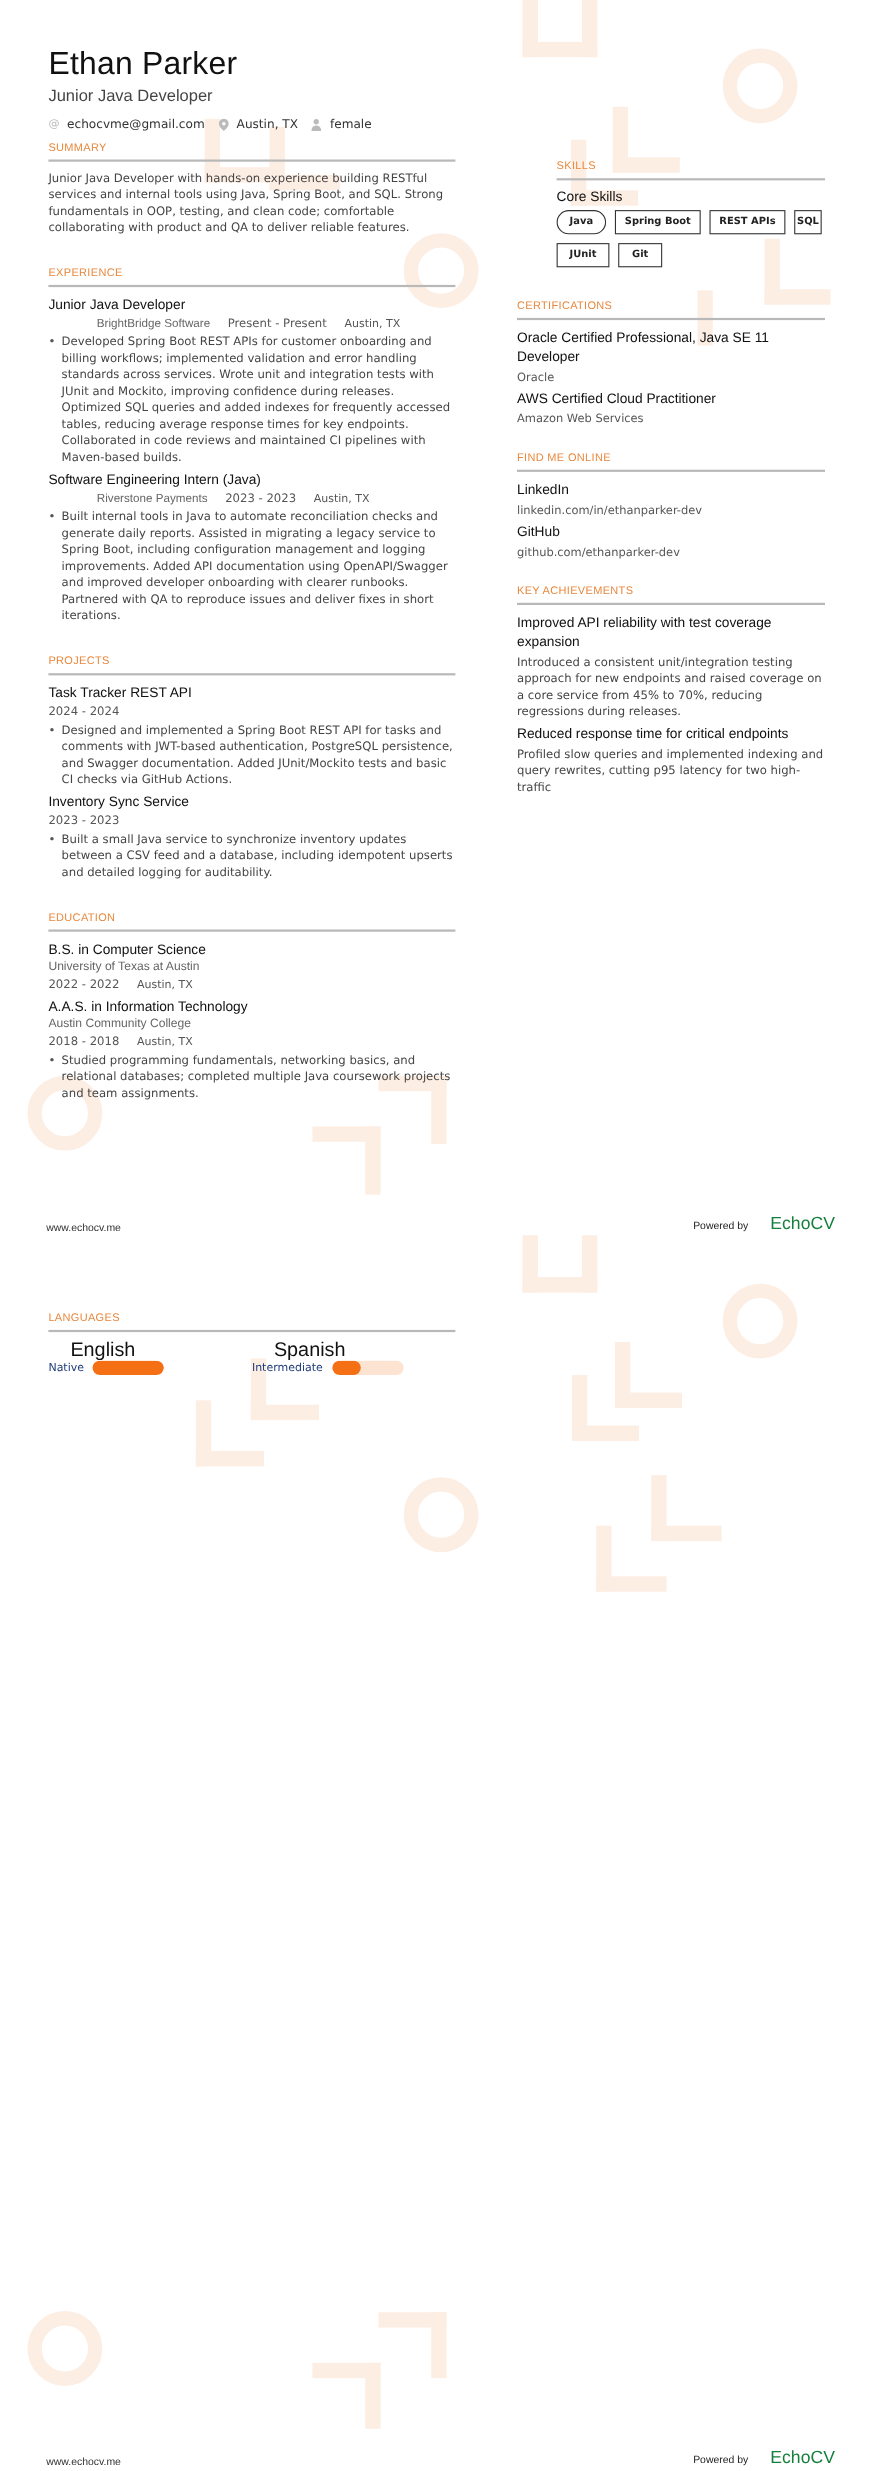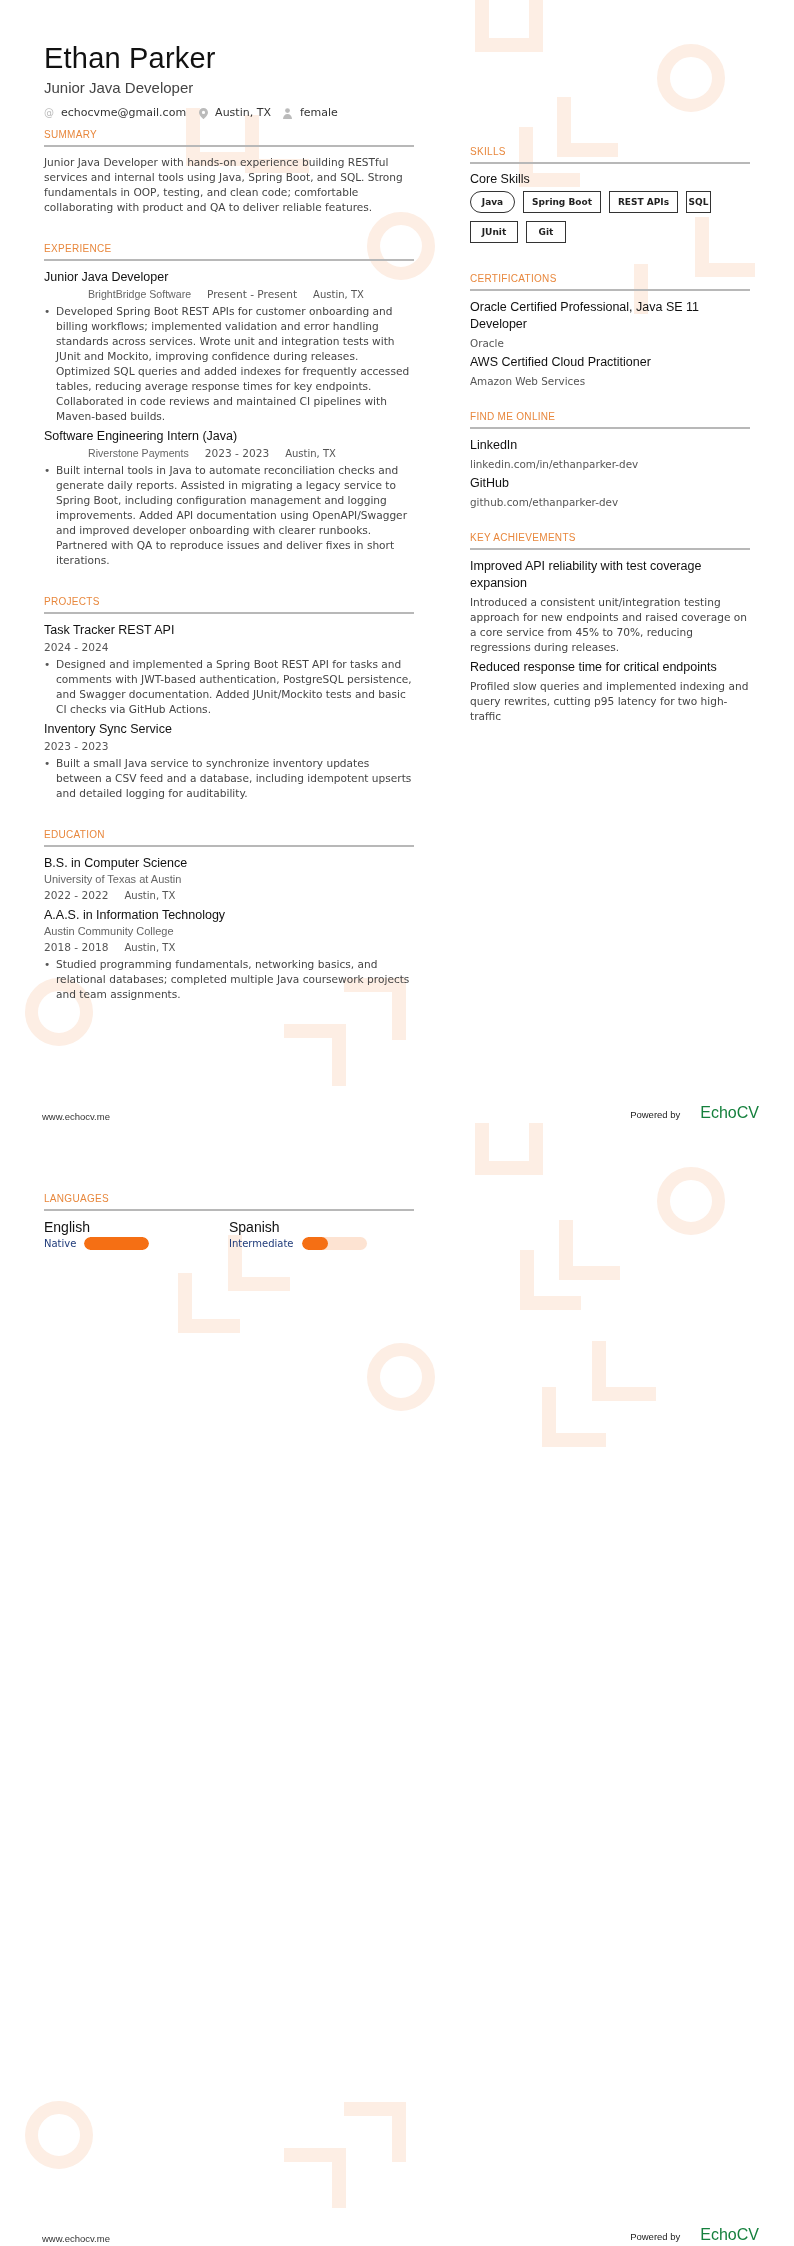--- a/index.html
+++ b/index.html
@@ -40,21 +40,21 @@
   .link-label { font-family: "Liberation Sans", sans-serif; font-size: 12.5px; color: #111; line-height: 17px; margin-top: 3px; }
   .link-url { font-size: 10.4px; color: #555; line-height: 15px; margin-top: 3px; }
 
   .footer { position: absolute; left: 42px; right: 35px; display: flex; justify-content: space-between; align-items: flex-end; z-index: 1; }
   .footer .site { font-family: "Liberation Sans", sans-serif; font-size: 9.5px; color: #333; }
   .footer .powered { font-family: "Liberation Sans", sans-serif; font-size: 9.5px; color: #222; }
   .footer .brand { font-size: 16px; color: #15803d; margin-left: 20px; }
 
   .langs { display: flex; }
   .lang { width: 190px; }
-  .lang-name { font-family: "Liberation Sans", sans-serif; font-size: 14px; color: #111; line-height: 17px; }
+  .lang-name { font-family: "Liberation Sans", sans-serif; font-size: 18px; color: #111; line-height: 17px; margin-left: 20px; }
   .lang-row { display: flex; align-items: center; margin-top: 1px; }
   .lang-level { font-size: 10px; color: #1f3b7a; margin-right: 8px; }
   .bar { position: relative; width: 65px; height: 13px; border-radius: 7px; background: #fde3d2; overflow: hidden; }
   .bar-fill { position: absolute; left: 0; top: 0; height: 13px; border-radius: 7px; background: #f56f14; }
 </style>
 </head>
 <body>
 
 <div class="deco" style="left:475px;top:0;width:68px;height:52px;border-width:0 14px 14px 14px;"></div>
 <div class="ring" style="left:657px;top:44px;width:68px;height:68px;"></div>
@@ -181,21 +181,21 @@
         <span class="loc">Austin, TX</span>
       </div>
       <ul class="bullets">
           <li>Studied programming fundamentals, networking basics, and relational databases; completed multiple Java coursework projects and team assignments.</li>
         </ul>
     </div>
   </div>
 </div>
 
 <div class="col-right" style="top:146px;">
-  <div class="section" style="margin-bottom:22px;">
+  <div class="section" style="margin-bottom:22px;margin-left:36px;">
     <div class="sec-title">Skills</div>
     <div class="subhead">Core Skills</div>
     <div class="chips">
       <div class="chip" style="width:45px;border-radius:11px;">Java</div>
       <div class="chip" style="width:78px;">Spring Boot</div>
       <div class="chip" style="width:69px;">REST APIs</div>
       <div class="chip" style="width:25px;">SQL</div>
       <div class="chip" style="width:48px;">JUnit</div>
       <div class="chip" style="width:40px;">Git</div>
     </div>

